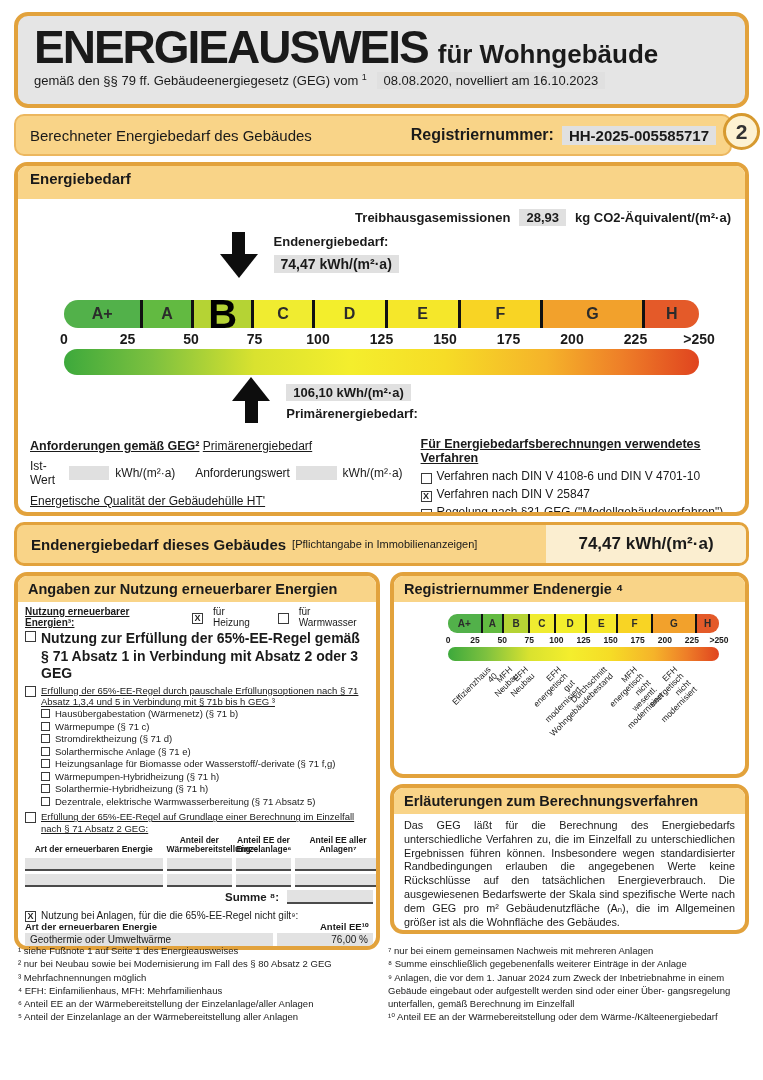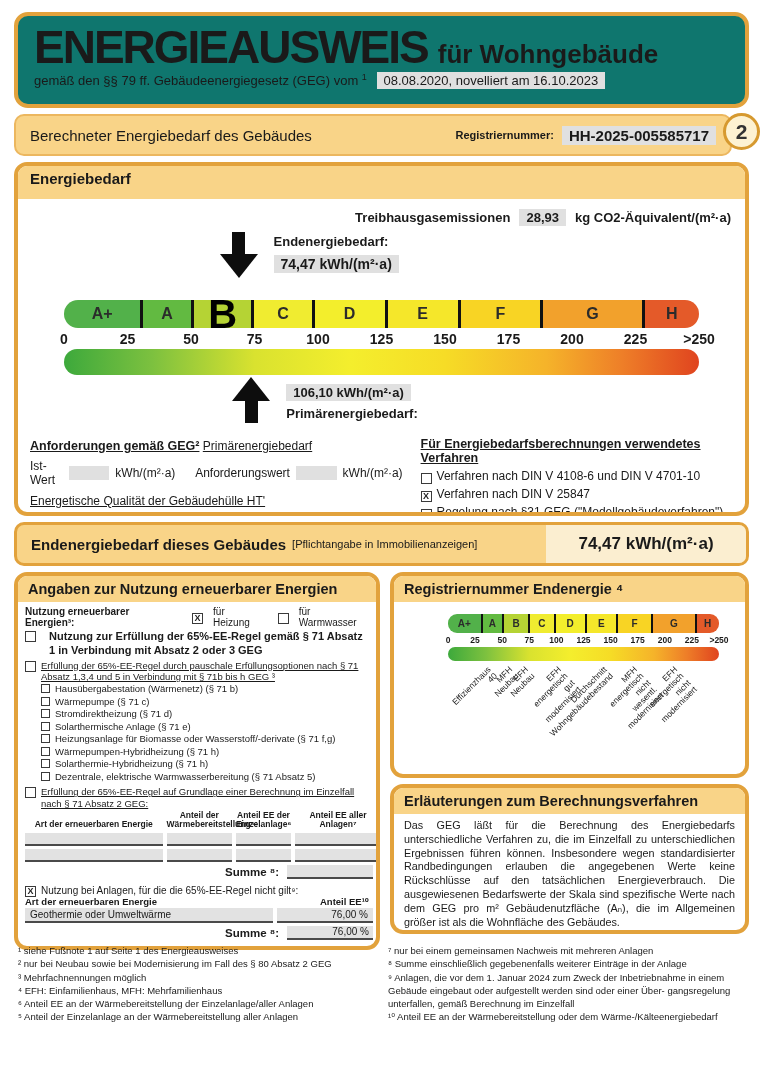--- a/index.html
+++ b/index.html
@@ -11,34 +11,34 @@
   .u { text-decoration:underline; }
 
   
   .cb { display:inline-flex; width:11px; height:11px; border:1.5px solid #3a3a3a; align-items:center;
         justify-content:center; font-size:9px; font-weight:bold; line-height:1; flex:0 0 auto;
         background:#fff; color:#222; margin-right:5px; position:relative; top:1px; }
   .cb-row { display:flex; align-items:flex-start; }
 
   
   .header-box { position:absolute; left:14px; top:12px; width:735px; height:96px;
-    border:4px solid #e2a23c; border-radius:14px; background:#0f766e; padding:8px 16px 0; }
+    border:4px solid #e2a23c; border-radius:14px; background:#e5e5e5; padding:8px 16px 0; }
   .title-row { display:flex; align-items:baseline; gap:10px; }
   .title { font-size:46px; font-weight:bold; letter-spacing:-2px; line-height:1.0; }
   .title-suffix { font-size:26px; font-weight:bold; }
   .law-row { font-size:13px; margin-top:2px; }
   .law-row sup { font-size:9px; }
   .law-row .gray-box { margin-left:6px; }
 
   
   .section-bar { position:absolute; left:14px; top:114px; width:718px; height:42px;
     background:#f9d488; border:2px solid #ecb75f; border-radius:10px;
     display:flex; align-items:center; padding:0 14px; gap:8px; }
   .section-bar .t1 { font-size:15px; font-weight:normal; }
-  .section-bar .reg { margin-left:auto; font-size:11px; font-weight:bold; }
+  .section-bar .reg { margin-left:auto; font-size:16px; font-weight:bold; }
   .section-bar .gray-box { font-size:15px; font-weight:bold; }
   .page-circle { position:absolute; right:3px; top:113px; width:37px; height:37px; border-radius:50%;
     background:#fdf2d2; border:3px solid #d6992f; display:flex; align-items:center; justify-content:center;
     font-size:21px; font-weight:bold; color:#333; }
 
   
   .panel { border:4px solid #e2a23c; border-radius:13px; background:#fff; overflow:hidden; }
   .box-head { background:#f9d488; padding:4px 12px 12px; font-size:15px; font-weight:bold; }
   .energy-box { position:absolute; left:14px; top:162px; width:735px; height:354px; }
   .ghg-row { display:flex; justify-content:flex-end; align-items:center; gap:9px;
@@ -91,23 +91,23 @@
   .end-bar .t1 { font-size:15px; font-weight:bold; }
   .end-bar .note { font-size:11px; margin-left:6px; }
   .end-value { margin-left:auto; background:#fbeed0; height:100%; width:200px;
     display:flex; align-items:center; justify-content:center; font-size:17px; font-weight:bold; }
 
   
   .renew-box { position:absolute; left:14px; top:572px; width:366px; height:378px; }
   .renew-box .box-head { font-size:14.5px; padding:5px 10px; }
   .renew-body { padding:4px 7px 0; font-size:10px; }
   .line1 { display:flex; align-items:center; gap:5px; font-size:10px; margin-bottom:2px; }
-  .line1 .lbl { font-weight:bold; }
+  .line1 .lbl { font-weight:bold;text-decoration:underline; }
   .line1 .cb { margin-left:10px; }
-  .rule65 .cb-label { font-weight:bold; font-size:11px; line-height:1.25;margin-left:8px; }
+  .rule65 .cb-label { font-weight:bold; font-size:14px; line-height:1.25; }
   .pauschal { margin-top:2px; }
   .pauschal .cb-label, .einzelfall .cb-label { text-decoration:underline; font-size:9.5px; line-height:1.2; }
   .ee-options { margin:1px 0 4px 16px; }
   .ee-options .cb-row { margin:0 0 1px; }
   .ee-options .cb { width:9px; height:9px; font-size:7px; }
   .ee-options .cb-label { font-size:9.5px; line-height:11.5px; }
   .einzelfall { margin-top:4px; }
   .tbl1 { display:grid; grid-template-columns:40% 19% 16% 25%; column-gap:4px; margin-top:2px; }
   .tbl1 .th { font-size:8.5px; font-weight:bold; text-align:center; line-height:1.1; align-self:end; }
   .tbl1 .cell { background:#e2e2e2; height:13px; border-bottom:2px solid #4a4a4a; margin-top:3px; }

